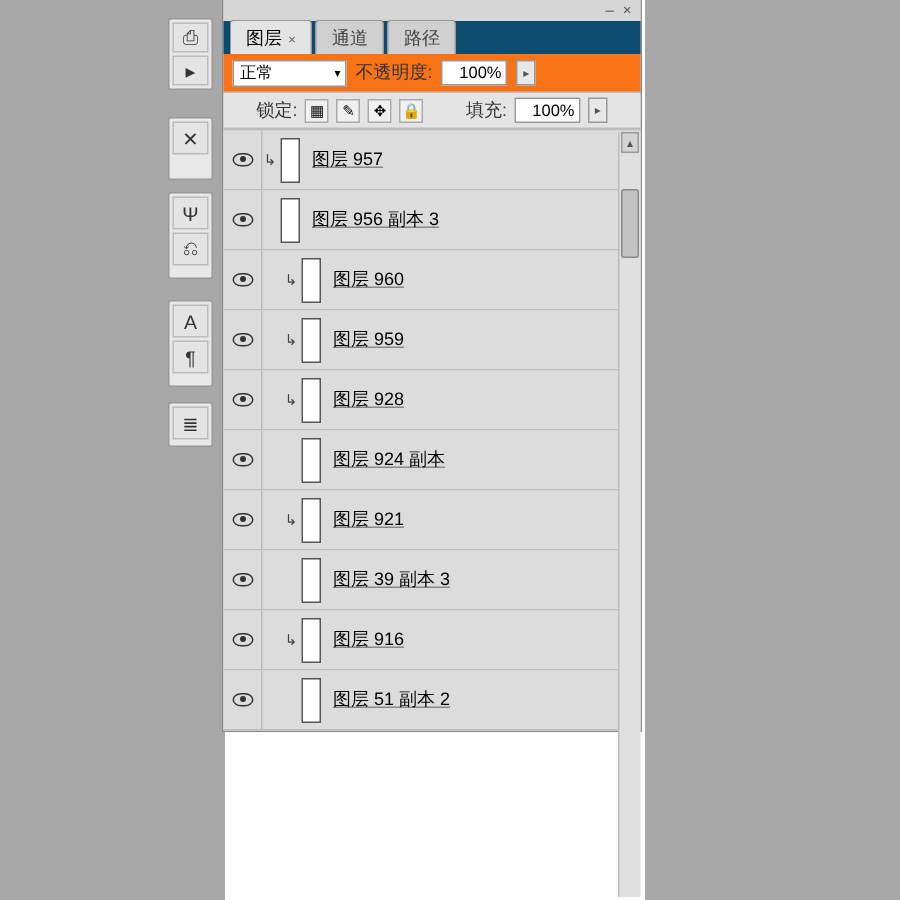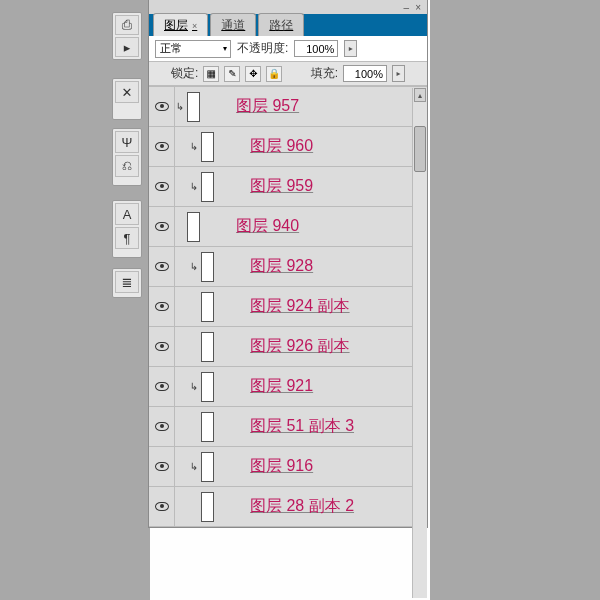--- a/index.html
+++ b/index.html
@@ -62,25 +62,24 @@
     background: #d6d6d6;
     display: flex; justify-content: flex-end; align-items: center;
     padding-right: 6px;
     gap: 6px;
     font-size: 10px;
     color: #555;
   }
   .tabs {
     display: flex;
     align-items: flex-end;
-    background: #0369a1;
+    background: #0c4a6e;
     height: 22px;
     padding-left: 4px;
     gap: 2px;
-    text-decoration: underline;
   }
   .tab {
     padding: 3px 10px 2px 10px;
     font-size: 12px;
     color: #444;
     background: #d0d0d0;
     border: 1px solid #999;
     border-bottom: none;
     border-radius: 3px 3px 0 0;
     cursor: pointer;
@@ -90,21 +89,21 @@
     color: #000;
   }
   .tab .x { margin-left: 4px; color: #666; font-size: 9px;}
   .opts-row {
     display: flex;
     align-items: center;
     height: 26px;
     padding: 0 6px;
     gap: 6px;
     border-bottom: 1px solid #bdbdbd;
-    background: #ffffff;
+    background: #f97316;
   }
   .blend-select {
     width: 76px; height: 18px;
     background: #fff; border: 1px solid #999;
     font-size: 11px;
     padding-left: 4px;
     display: flex; align-items: center; justify-content: space-between;
   }
   .blend-select .arrow { font-size: 8px; padding-right: 3px;}
   .label { color: #333; font-size: 12px;}
@@ -173,26 +172,25 @@
     color: #444;
     text-align: center;
   }
   .thumb {
     width: 13px; height: 30px;
     background: #fff;
     border: 1px solid #555;
     margin: 0 8px 0 2px;
   }
   .layer-name {
-    font-size: 16px;
-    color: #be185d;
+    font-size: 12px;
+    color: #000000;
     text-decoration: underline;
     text-decoration-color: #888;
     cursor: pointer;
-    margin-left: 28px;
   }
   .scroll-track {
     position: absolute;
     right: 0; top: 88px;
     width: 15px; height: 510px;
     background: #e0e0e0;
     border-left: 1px solid #bbb;
   }
   .scroll-thumb {
     position: absolute; top: 38px; left: 1px;
@@ -271,104 +269,95 @@
           <div class="eye"></div>
         </div>
         <div class="clip-arrow">↳</div>
         <div class="thumb"></div>
         <div class="layer-name">图层 957</div>
       </div>
       <div class="layer-row">
         <div class="eye-col">
           <div class="eye"></div>
         </div>
+        <div class="clip-arrow"></div>
+        <div class="thumb"></div>
+        <div class="layer-name">图层 956 副本 3</div>
+      </div>
+      <div class="layer-row">
+        <div class="eye-col">
+          <div class="eye"></div>
+        </div>
         <div class="indent"></div>
         <div class="clip-arrow">↳</div>
         <div class="thumb"></div>
         <div class="layer-name">图层 960</div>
       </div>
       <div class="layer-row">
         <div class="eye-col">
           <div class="eye"></div>
         </div>
         <div class="indent"></div>
         <div class="clip-arrow">↳</div>
         <div class="thumb"></div>
         <div class="layer-name">图层 959</div>
       </div>
       <div class="layer-row">
         <div class="eye-col">
           <div class="eye"></div>
         </div>
+        <div class="indent"></div>
+        <div class="clip-arrow">↳</div>
+        <div class="thumb"></div>
+        <div class="layer-name">图层 928</div>
+      </div>
+      <div class="layer-row">
+        <div class="eye-col">
+          <div class="eye"></div>
+        </div>
+        <div class="indent"></div>
         <div class="clip-arrow"></div>
         <div class="thumb"></div>
-        <div class="layer-name">图层 940</div>
-      </div>
-      <div class="layer-row">
-        <div class="eye-col">
-          <div class="eye"></div>
-        </div>
-        <div class="indent"></div>
-        <div class="clip-arrow">↳</div>
-        <div class="thumb"></div>
-        <div class="layer-name">图层 928</div>
+        <div class="layer-name">图层 924 副本</div>
+      </div>
+      <div class="layer-row">
+        <div class="eye-col">
+          <div class="eye"></div>
+        </div>
+        <div class="indent"></div>
+        <div class="clip-arrow">↳</div>
+        <div class="thumb"></div>
+        <div class="layer-name">图层 921</div>
       </div>
       <div class="layer-row">
         <div class="eye-col">
           <div class="eye"></div>
         </div>
         <div class="indent"></div>
         <div class="clip-arrow"></div>
         <div class="thumb"></div>
-        <div class="layer-name">图层 924 副本</div>
+        <div class="layer-name">图层 39 副本 3</div>
+      </div>
+      <div class="layer-row">
+        <div class="eye-col">
+          <div class="eye"></div>
+        </div>
+        <div class="indent"></div>
+        <div class="clip-arrow">↳</div>
+        <div class="thumb"></div>
+        <div class="layer-name">图层 916</div>
       </div>
       <div class="layer-row">
         <div class="eye-col">
           <div class="eye"></div>
         </div>
         <div class="indent"></div>
         <div class="clip-arrow"></div>
         <div class="thumb"></div>
-        <div class="layer-name">图层 926 副本</div>
-      </div>
-      <div class="layer-row">
-        <div class="eye-col">
-          <div class="eye"></div>
-        </div>
-        <div class="indent"></div>
-        <div class="clip-arrow">↳</div>
-        <div class="thumb"></div>
-        <div class="layer-name">图层 921</div>
-      </div>
-      <div class="layer-row">
-        <div class="eye-col">
-          <div class="eye"></div>
-        </div>
-        <div class="indent"></div>
-        <div class="clip-arrow"></div>
-        <div class="thumb"></div>
-        <div class="layer-name">图层 51 副本 3</div>
-      </div>
-      <div class="layer-row">
-        <div class="eye-col">
-          <div class="eye"></div>
-        </div>
-        <div class="indent"></div>
-        <div class="clip-arrow">↳</div>
-        <div class="thumb"></div>
-        <div class="layer-name">图层 916</div>
-      </div>
-      <div class="layer-row">
-        <div class="eye-col">
-          <div class="eye"></div>
-        </div>
-        <div class="indent"></div>
-        <div class="clip-arrow"></div>
-        <div class="thumb"></div>
-        <div class="layer-name">图层 28 副本 2</div>
+        <div class="layer-name">图层 51 副本 2</div>
       </div>
     </div>
 
   <div class="scroll-track">
     <div class="scroll-btn" style="top:0">▴</div>
     <div class="scroll-thumb"></div>
   </div>
 </div>
 
 </body></html>

